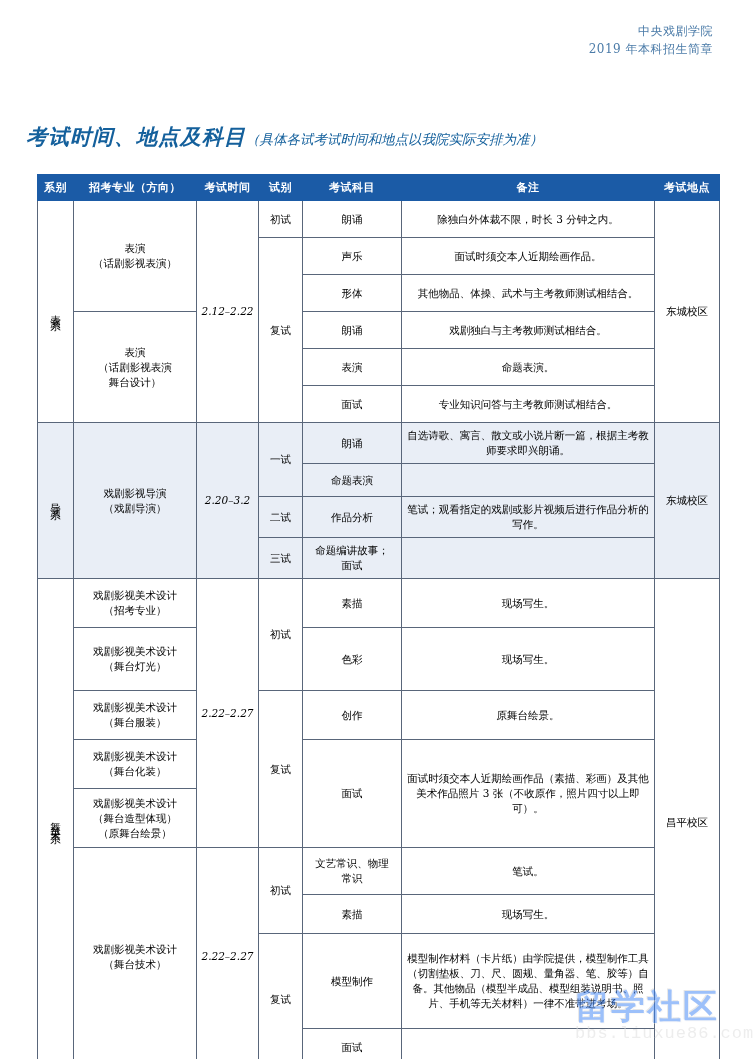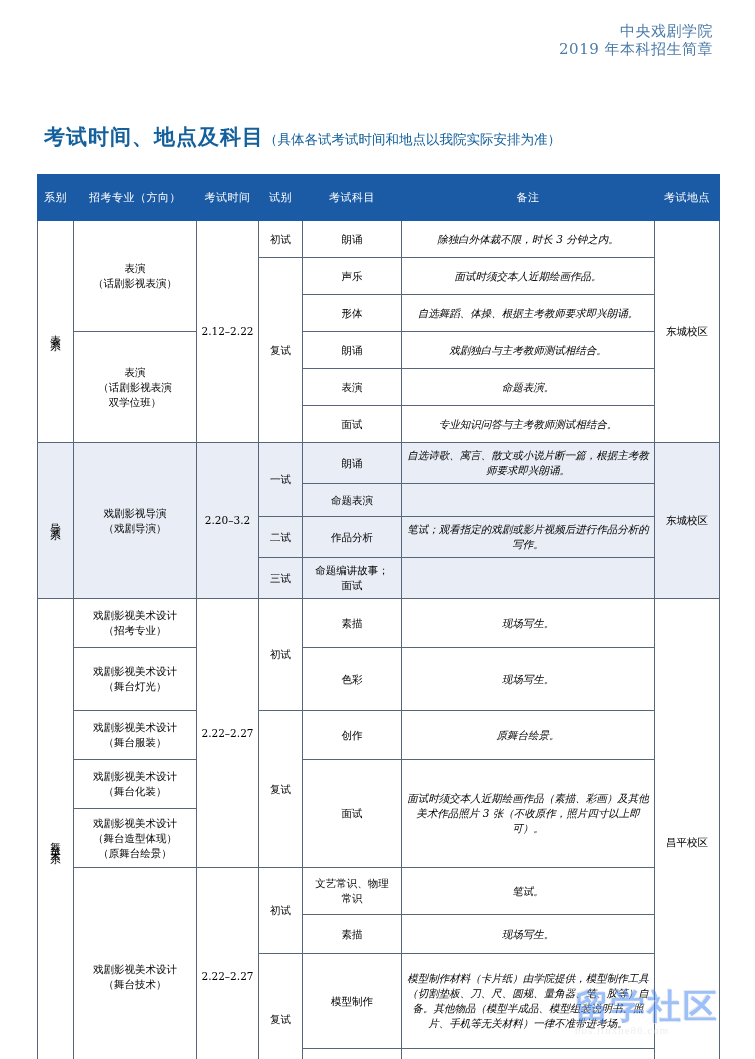--- a/index.html
+++ b/index.html
@@ -16,33 +16,34 @@
     overflow: hidden;
   }
 
   
   .doc-header {
     position: absolute;
     top: 22px;
     right: 42px;
     text-align: right;
     color: #4b7ba8;
-    font-size: 15px;
+    font-size: 12px;
     line-height: 18px;
     letter-spacing: 0.5px;
     font-family: "DejaVu Serif", "Liberation Serif", serif;
   }
 
   
   .title-wrap {
     position: absolute;
     top: 123px;
-    left: 44px;
+    left: 26px;
     right: 30px;
     white-space: nowrap;
+    font-style: italic;
   }
   .title-main {
     font-size: 21px;
     font-weight: bold;
     color: #14609c;
     letter-spacing: 1px;
     font-family: "DejaVu Sans", "Liberation Sans", sans-serif;
   }
   .title-sub {
     font-size: 13.5px;
@@ -70,49 +71,48 @@
     font-size: 10.5px;
     line-height: 15px;
     vertical-align: middle;
     text-align: center;
     background: #ffffff;
     word-break: break-all;
   }
   table.sched thead th {
     background: #1b5ba6;
     color: #ffffff;
-    font-weight: normal;
+    font-weight: bold;
     height: 21px;
-    padding: 12px 3px;
+    padding: 2px 3px;
     border: 1px solid #1b5ba6;
     font-size: 11px;
     letter-spacing: 0.5px;
   }
   td.note {
     text-align: left;
     padding-left: 7px;
     padding-right: 7px;
     line-height: 16px;
-    font-style: italic;
   }
   td.vert {
     letter-spacing: 2px;
     line-height: 16px;
   }
   td.vert .v {
     writing-mode: vertical-rl;
     text-orientation: upright;
     display: inline-block;
     letter-spacing: 3px;
   }
   
   tr.band td {
     background: #e9eef6;
   }
-  .nowrapcell { white-space: nowrap; }
+  .nowrapcell { white-space: nowrap; font-style: italic; }
 
   
   td.dept-top, th.dept-top { border-top: 2px solid #3d4a5c; }
 
   
   .watermark {
     position: absolute;
     left: 575px;
     top: 988px;
     width: 170px;
@@ -123,24 +123,24 @@
   .wm-main {
     font-size: 34px;
     font-weight: bold;
     color: #3b82f6;
     letter-spacing: 2px;
     line-height: 36px;
     text-shadow: 1px 1px 0 #f2f2f2, -1px -1px 0 #cfcfcf;
     font-family: "DejaVu Sans", "Liberation Sans", sans-serif;
   }
   .wm-sub {
-    font-size: 11px;
+    font-size: 17px;
     color: #dcdcdc;
     letter-spacing: 1px;
-    font-family: Liberation Serif, serif;
+    font-family: Liberation Mono, monospace;
   }
 </style>
 </head>
 <body>
 
 <div class="doc-header">
   <div>中央戏剧学院</div>
   <div>2019 年本科招生简章</div>
 </div>
 
@@ -186,27 +186,27 @@
       <td class="note">除独白外体裁不限，时长 3 分钟之内。</td>
       <td rowspan="6">东城校区</td>
     </tr>
     <tr>
       <td rowspan="5">复试</td>
       <td style="height:30px">声乐</td>
       <td class="note">面试时须交本人近期绘画作品。</td>
     </tr>
     <tr>
       <td style="height:30px">形体</td>
-      <td class="note">自选舞蹈、体操、根据主考教师要求即兴朗诵。</td>
+      <td class="note">其他物品、体操、武术与主考教师测试相结合。</td>
     </tr>
     <tr>
       <td rowspan="3">
         <div>表演</div>
         <div>（话剧影视表演</div>
-        <div>双学位班）</div>
+        <div>舞台设计）</div>
       </td>
       <td style="height:30px">朗诵</td>
       <td class="note">戏剧独白与主考教师测试相结合。</td>
     </tr>
     <tr>
       <td style="height:30px">表演</td>
       <td class="note">命题表演。</td>
     </tr>
     <tr>
       <td style="height:30px">面试</td>

